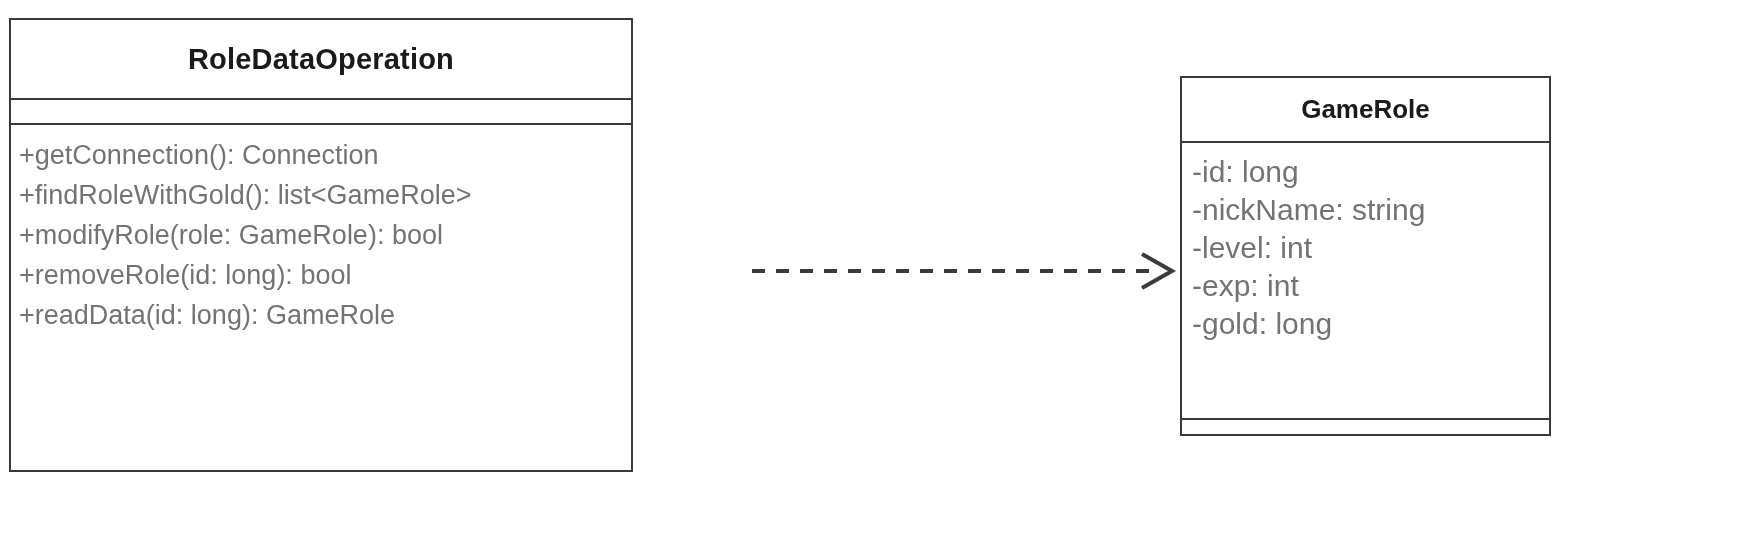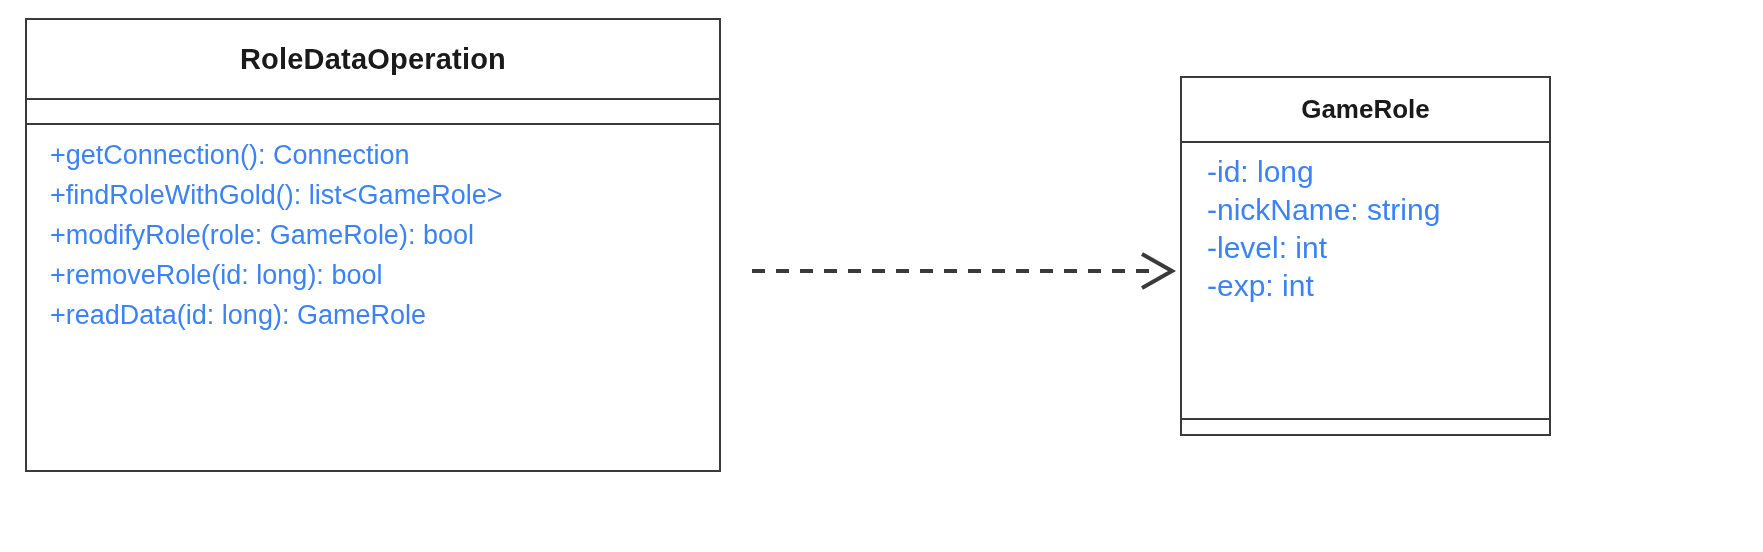--- a/index.html
+++ b/index.html
@@ -35,30 +35,29 @@
     display: flex;
     align-items: center;
     justify-content: center;
   }
   .compartment {
     border-top: 2px solid #3a3a3a;
     box-sizing: border-box;
     overflow: hidden;
   }
   .member {
-    color: #3b82f6;
+    color: #737373;
     white-space: nowrap;
-    margin-left: 15px;
   }
 
   
   #class-roledataoperation {
-    left: 25px;
+    left: 9px;
     top: 18px;
-    width: 696px;
+    width: 624px;
     height: 454px;
     justify-content: flex-end;
   }
   #class-roledataoperation .uml-title {
     height: 78px;
     font-size: 29px;
     letter-spacing: 0.2px;
   }
   #class-roledataoperation .attrs-compartment {
     height: 25px;
@@ -131,18 +130,19 @@
 
   <div class="uml-class" id="class-gamerole">
 
     <div class="uml-title">GameRole</div>
 
     <div class="compartment attrs-compartment">
       <div class="member">-id: long</div>
       <div class="member">-nickName: string</div>
       <div class="member">-level: int</div>
       <div class="member">-exp: int</div>
+      <div class="member">-gold: long</div>
     </div>
 
     <div class="compartment ops-compartment"></div>
   </div>
 
 </div>
 
 </body></html>

